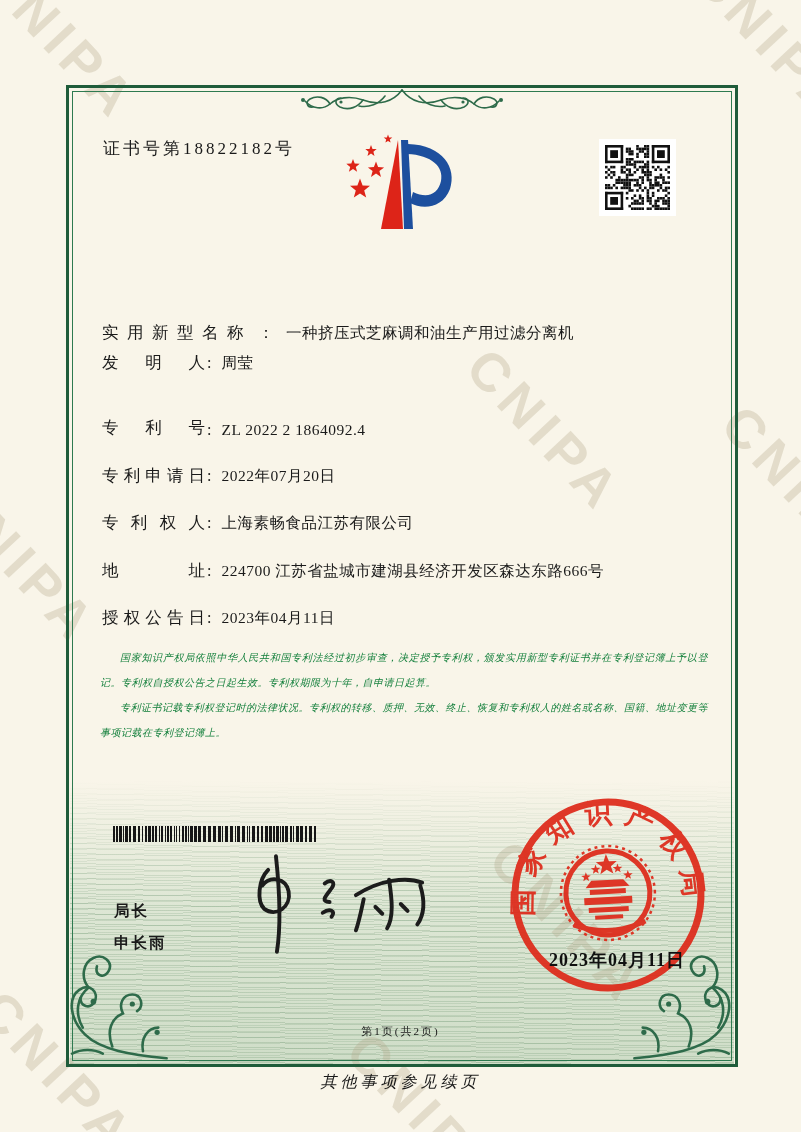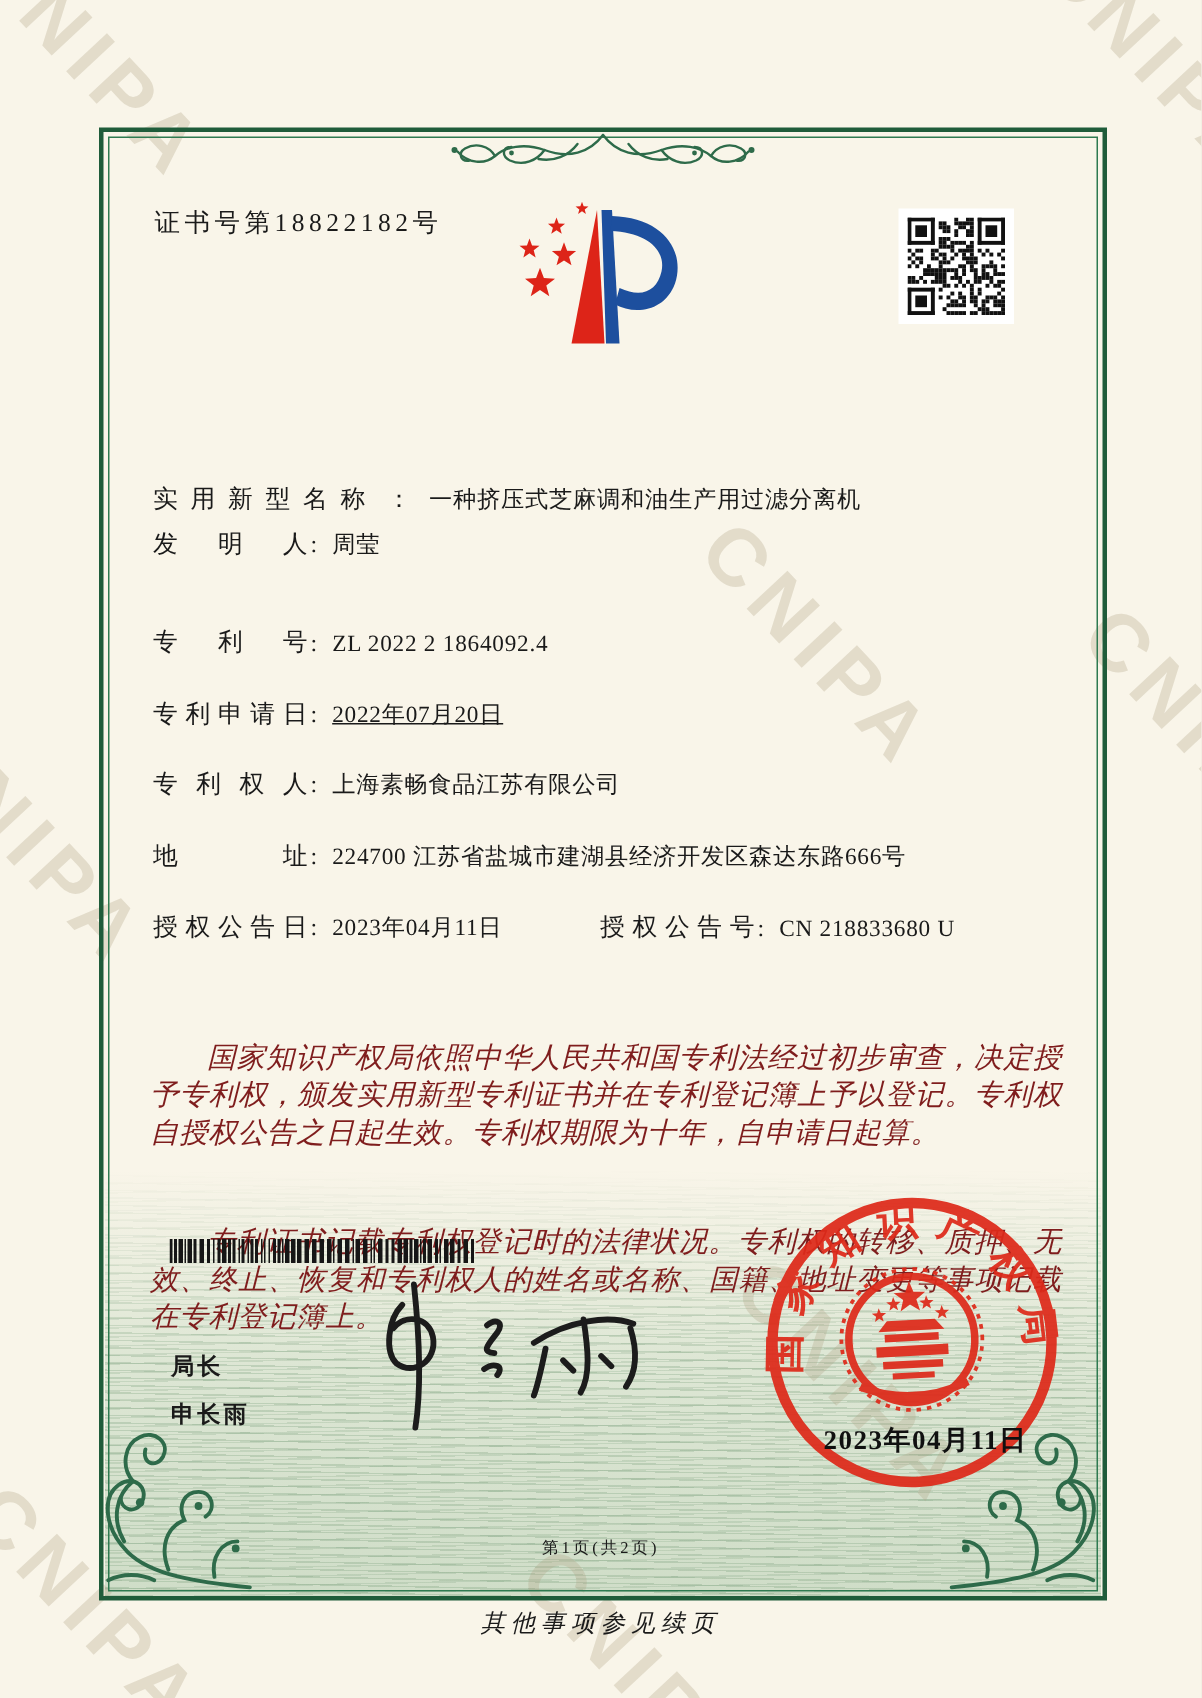--- a/index.html
+++ b/index.html
@@ -41,29 +41,29 @@
           font-weight:bold; letter-spacing:6px; z-index:3; }
 
   
   .row{ position:absolute; left:102px; white-space:nowrap; font-size:15.5px; z-index:3; }
   .f-label{ display:inline-block; width:103px; text-align:justify; text-align-last:justify;
             font-size:16.5px; vertical-align:bottom; }
   .f-label-wide{ display:inline-block; font-size:16.5px; letter-spacing:8.5px; vertical-align:bottom;text-align:right; }
   .colon{ display:inline-block; margin:0 10px 0 2px; font-size:16px; }
   .colon-wide{ display:inline-block; margin:0 12px 0 6px; font-size:16px; }
   .f-value{ font-size:15.5px; letter-spacing:.5px; }
-  .r-name{top:322px;} .r-inv{top:352px;} .r-pno{top:417px;} .r-fil{top:465px;text-decoration:underline;}
+  .r-name{top:322px;} .r-inv{top:352px;} .r-pno{top:417px;} .r-fil{top:465px;}
   .r-own{top:512px;} .r-adr{top:560px;} .r-grant{top:607px;}
   .grant2{ position:absolute; left:298px; top:0; white-space:nowrap; }
   .r-grant{ width:600px; }
 
   
   .paras{ position:absolute; left:100px; top:645px; width:608px; z-index:3; }
-  .paras p{ font-style:italic; font-size:19px; line-height:25px; text-align:justify;
-            text-indent:2em; color:#7f1d1d; letter-spacing:.5px;margin-top:48px; }
+  .paras p{ font-style:italic; font-size:10px; line-height:25px; text-align:justify;
+            text-indent:2em; color:#15803d; letter-spacing:.5px; }
 
   
   .barcode{ position:absolute; left:113px; top:826px; z-index:3; }
   .dir-title{ position:absolute; left:114px; top:901px; font-family:"Liberation Sans", sans-serif;
               font-weight:bold; font-size:15.5px; letter-spacing:2px; z-index:3; }
   .dir-name{ position:absolute; left:114px; top:933px; font-family:"Liberation Sans", sans-serif;
              font-weight:bold; font-size:15.5px; letter-spacing:2px; z-index:3; }
   .signature{ position:absolute; left:235px; top:850px; z-index:3; }
   .seal{ position:absolute; left:508px; top:795px; z-index:4; opacity:.93; transform:rotate(-3deg); }
   .seal-date{ position:absolute; left:549px; top:948px; font-size:18px; font-weight:bold;
@@ -397,23 +397,20 @@
     <span class="f-label">专利申请日</span><span class="colon">:</span><span class="f-value">2022年07月20日</span>
   </div>
   <div class="row r-own">
     <span class="f-label">专利权人</span><span class="colon">:</span><span class="f-value">上海素畅食品江苏有限公司</span>
   </div>
   <div class="row r-adr">
     <span class="f-label">地址</span><span class="colon">:</span><span class="f-value">224700 江苏省盐城市建湖县经济开发区森达东路666号</span>
   </div>
   <div class="row r-grant">
     <span class="f-label">授权公告日</span><span class="colon">:</span><span class="f-value">2023年04月11日</span>
-    <span class="grant2">
-      <span class="f-label">授权公告号</span><span class="colon">:</span><span class="f-value">CN 218833680 U</span>
-    </span>
   </div>
 
   <div class="paras">
     <p>国家知识产权局依照中华人民共和国专利法经过初步审查，决定授予专利权，颁发实用新型专利证书并在专利登记簿上予以登记。专利权自授权公告之日起生效。专利权期限为十年，自申请日起算。</p>
     <p>专利证书记载专利权登记时的法律状况。专利权的转移、质押、无效、终止、恢复和专利权人的姓名或名称、国籍、地址变更等事项记载在专利登记簿上。</p>
   </div>
 
   <svg class="barcode" id="barcode" width="205" height="16" viewBox="0 0 205 16">
       <rect x="0" y="0" width="2" height="16" fill="#161616"></rect>
       <rect x="3" y="0" width="2" height="16" fill="#161616"></rect>

